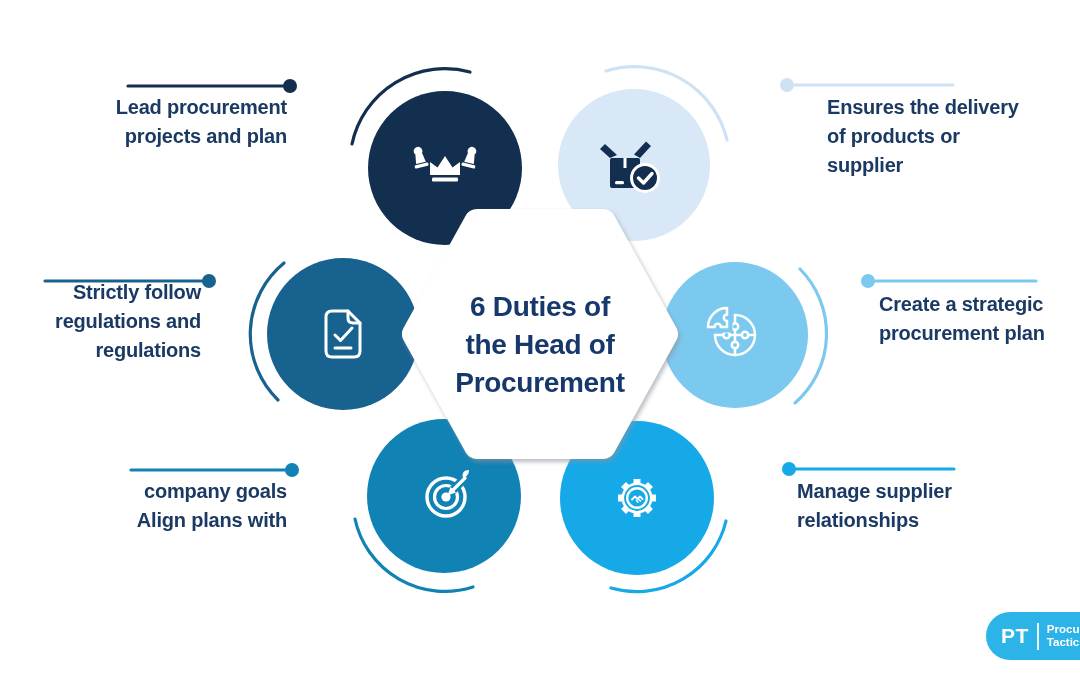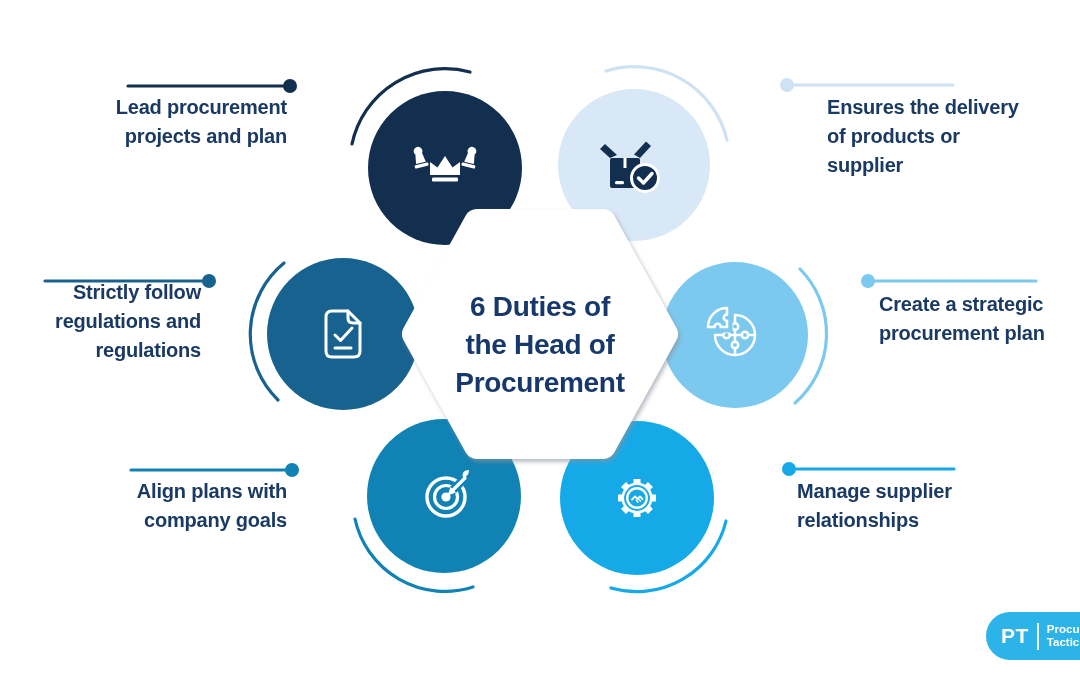--- a/index.html
+++ b/index.html
@@ -162,22 +162,22 @@
     <div>regulations and</div>
     <div>regulations</div>
   </div>
 
   <div class="duty-label left" style="left:879px;top:290px;width:205px;">
     <div>Create a strategic</div>
     <div>procurement plan</div>
   </div>
 
   <div class="duty-label right" style="left:75px;top:477px;width:212px;">
+    <div>company goals</div>
     <div>Align plans with</div>
-    <div>company goals</div>
   </div>
 
   <div class="duty-label left" style="left:797px;top:477px;width:205px;">
     <div>Manage supplier</div>
     <div>relationships</div>
   </div>
 
   <div class="logo">
     <span class="abbr">PT</span>
     <span class="divider"></span>

